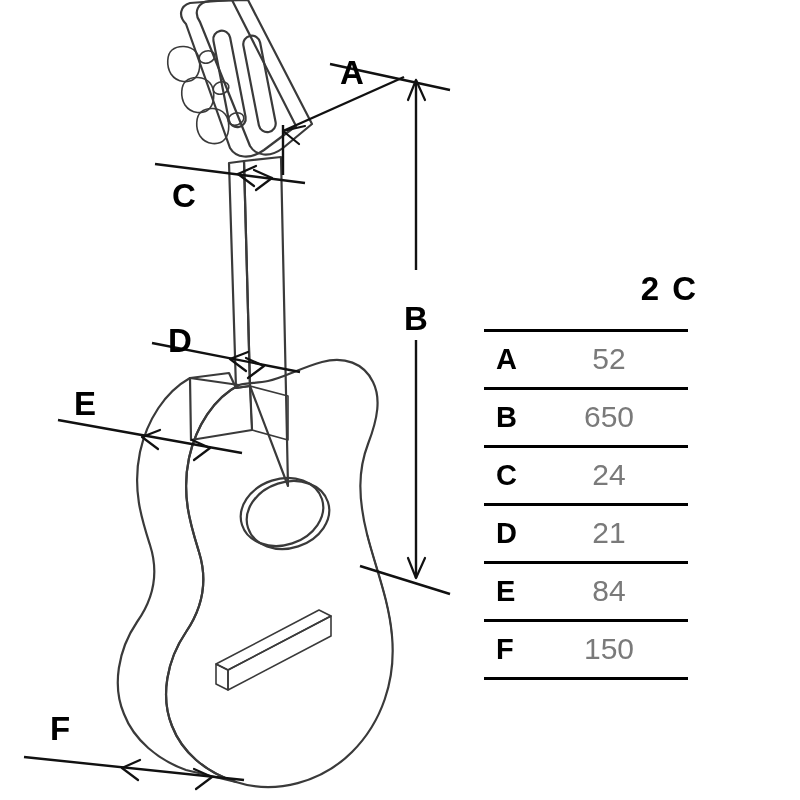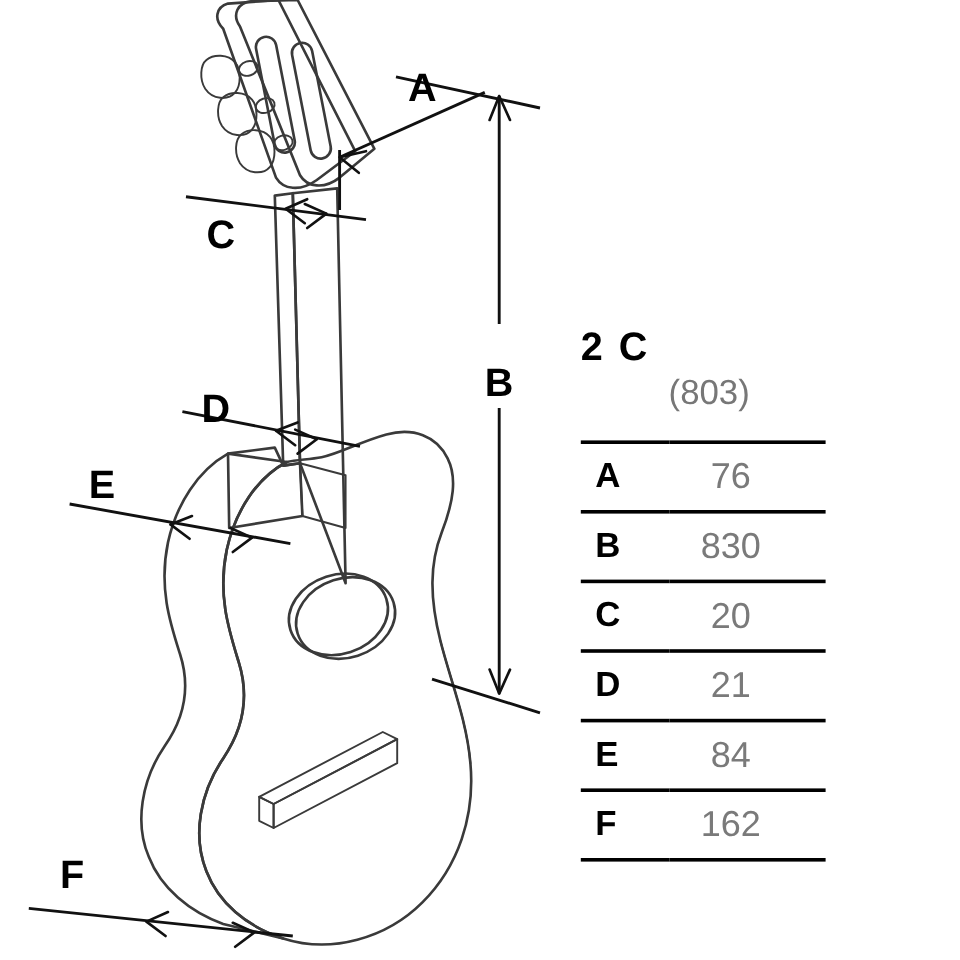--- a/index.html
+++ b/index.html
@@ -27,21 +27,21 @@
     width: 800px;
     height: 800px;
   }
   .spec-panel {
     position: absolute;
     left: 484px;
     top: 272px;
     width: 214px;
   }
   .spec-title {
-    text-align: left;
+    text-align: right;
     font-size: 33px;
     font-weight: bold;
     color: #000000;
     letter-spacing: 2px;
     line-height: 1.05;
     margin: 0;
   }
   .spec-subtitle {
     text-align: center;
     font-size: 29px;
@@ -245,45 +245,44 @@
 
   <div class="dim-label" style="left:340px; top:56px;">A</div>
   <div class="dim-label" style="left:404px; top:302px;">B</div>
   <div class="dim-label" style="left:172px; top:179px;">C</div>
   <div class="dim-label" style="left:168px; top:324px;">D</div>
   <div class="dim-label" style="left:74px; top:387px;">E</div>
   <div class="dim-label" style="left:50px; top:712px;">F</div>
 
   <div class="spec-panel">
     <div class="spec-title">2 C</div>
-    <div class="spec-subtitle">(803)</div>
 
     <table class="spec-table">
       <tbody>
         <tr>
           <td class="spec-key">A</td>
-          <td class="spec-val">76</td>
+          <td class="spec-val">52</td>
         </tr>
         <tr>
           <td class="spec-key">B</td>
-          <td class="spec-val">830</td>
+          <td class="spec-val">650</td>
         </tr>
         <tr>
           <td class="spec-key">C</td>
-          <td class="spec-val">20</td>
+          <td class="spec-val">24</td>
         </tr>
         <tr>
           <td class="spec-key">D</td>
           <td class="spec-val">21</td>
         </tr>
         <tr>
           <td class="spec-key">E</td>
           <td class="spec-val">84</td>
         </tr>
         <tr>
           <td class="spec-key">F</td>
-          <td class="spec-val">162</td>
+          <td class="spec-val">150</td>
         </tr>
       </tbody>
     </table>
   </div>
 
 </div>
 
 </body></html>

